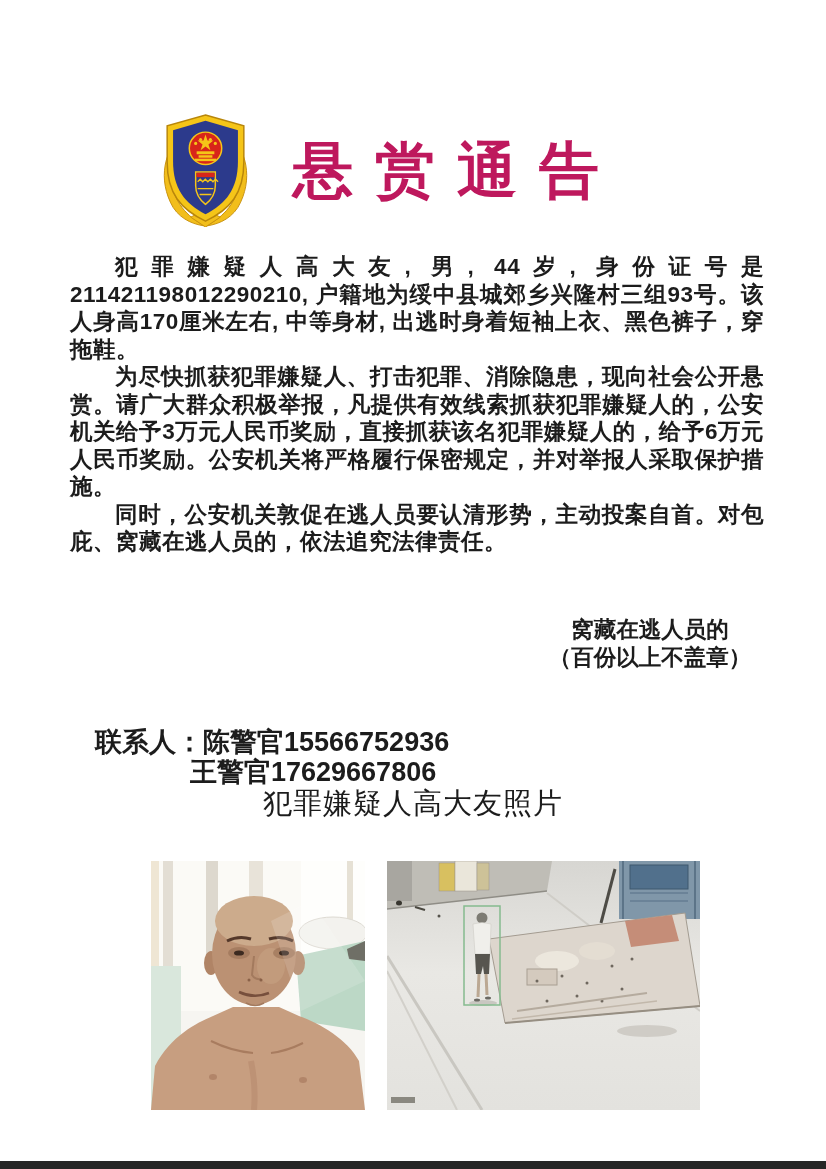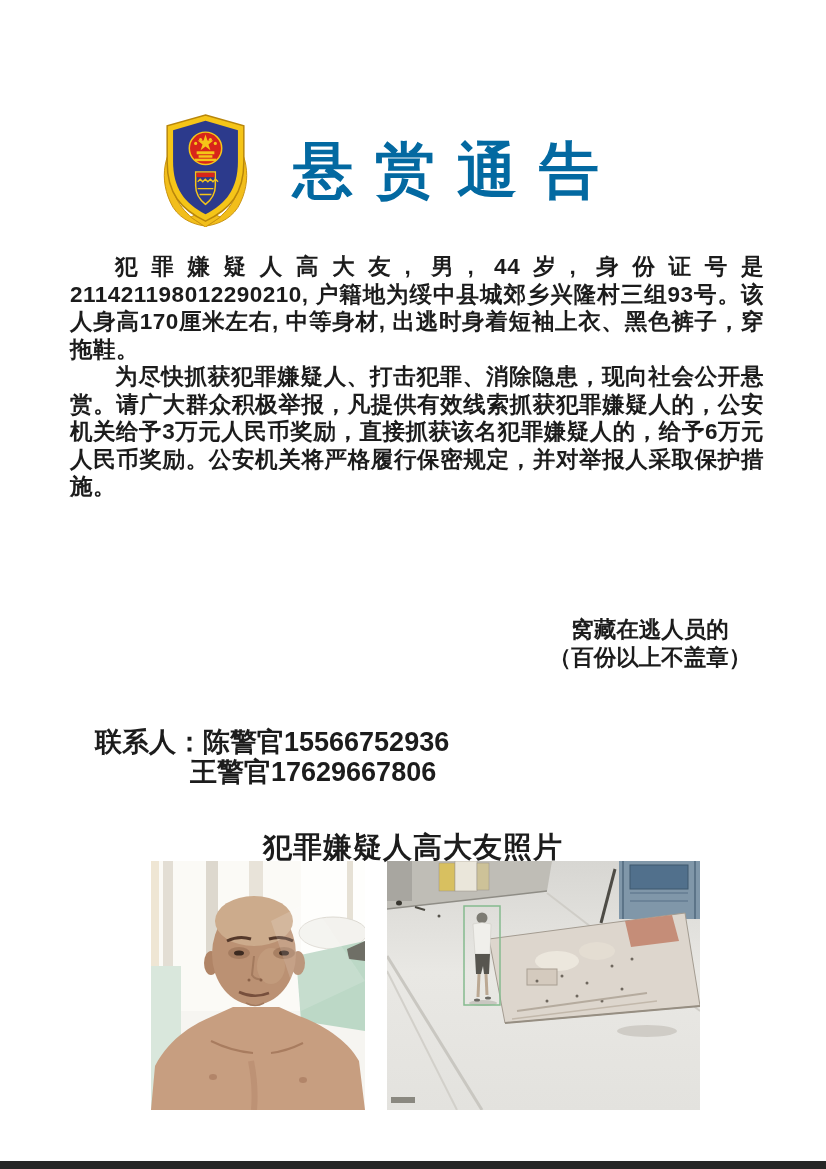--- a/index.html
+++ b/index.html
@@ -5,41 +5,41 @@
   html,body{margin:0;padding:0;background:#ffffff;}
   .page{
     position:relative;width:826px;height:1169px;background:#ffffff;overflow:hidden;
     font-family:"Liberation Sans",sans-serif;color:#1c1c1c;
   }
   
   .emblem{position:absolute;left:153px;top:111px;width:105px;height:116px;}
   .title{
     position:absolute;left:293px;top:138px;margin:0;white-space:nowrap;
     font-family:"Liberation Serif",serif;font-weight:700;font-size:60px;
-    letter-spacing:22px;color:#0369a1;line-height:1.1;
+    letter-spacing:22px;color:#be185d;line-height:1.1;
   }
   
   .body-text{
     position:absolute;left:70px;top:253px;width:694px;
     font-size:22.5px;line-height:27.5px;font-weight:700;text-align:justify;
     letter-spacing:0.5px;
   }
   .body-text p{margin:0;text-indent:2em;}
   
   .signature{
     position:absolute;left:510px;top:616px;width:280px;text-align:center;
     font-size:22.5px;line-height:28px;font-weight:700;
   }
   
   .contacts{position:absolute;left:95px;top:727px;font-size:27px;line-height:30px;font-weight:700;}
   .contact-line-2{padding-left:95px;}
   
   .photo-caption{
-    position:absolute;left:0;top:828px;width:100%;text-align:center;
-    font-size:29px;font-weight:700;letter-spacing:1px;
+    position:absolute;left:0;top:784px;width:100%;text-align:center;
+    font-size:29px;font-weight:400;letter-spacing:1px;
   }
   
   .photo{position:absolute;top:861px;height:249px;overflow:hidden;}
   .photo svg{display:block;}
   .photo-left{left:151px;width:214px;}
   .photo-right{left:387px;width:313px;}
   .bottom-bar{position:absolute;left:0;bottom:0;width:826px;height:8px;background:#262626;}
 </style>
 </head>
 <body>
@@ -69,20 +69,21 @@
     <rect x="43.8" y="62.8" width="18.4" height="4.5" fill="#d8251a"></rect>
     <path d="M45,72 l2.6,-2.6 2.6,2.6 2.6,-2.6 2.6,2.6 2.6,-2.6 2.6,2.6 2.6,-2.6 2.6,2.6" fill="none" stroke="#f5c518" stroke-width="1.4"></path>
     <path d="M45,79 h16 M47,85 h12" stroke="#f5c518" stroke-width="1.4"></path>
   </svg>
 
   <h1 class="title">悬赏通告</h1>
 
   <section class="body-text">
     <p>犯罪嫌疑人高大友, 男, 44岁, 身份证号是211421198012290210, 户籍地为绥中县城郊乡兴隆村三组93号。该人身高170厘米左右, 中等身材, 出逃时身着短袖上衣、黑色裤子，穿拖鞋。</p>
     <p>为尽快抓获犯罪嫌疑人、打击犯罪、消除隐患，现向社会公开悬赏。请广大群众积极举报，凡提供有效线索抓获犯罪嫌疑人的，公安机关给予3万元人民币奖励，直接抓获该名犯罪嫌疑人的，给予6万元人民币奖励。公安机关将严格履行保密规定，并对举报人采取保护措施。</p>
+    <p>同时，公安机关敦促在逃人员要认清形势，主动投案自首。对包庇、窝藏在逃人员的，依法追究法律责任。</p>
   </section>
 
   <div class="signature">
     <div>窝藏在逃人员的</div>
     <div>（百份以上不盖章）</div>
   </div>
 
   <div class="contacts">
     <div class="contact-line"><span>联系人：</span><span>陈警官</span><span>15566752936</span></div>
     <div class="contact-line contact-line-2"><span>王警官</span><span>17629667806</span></div>

